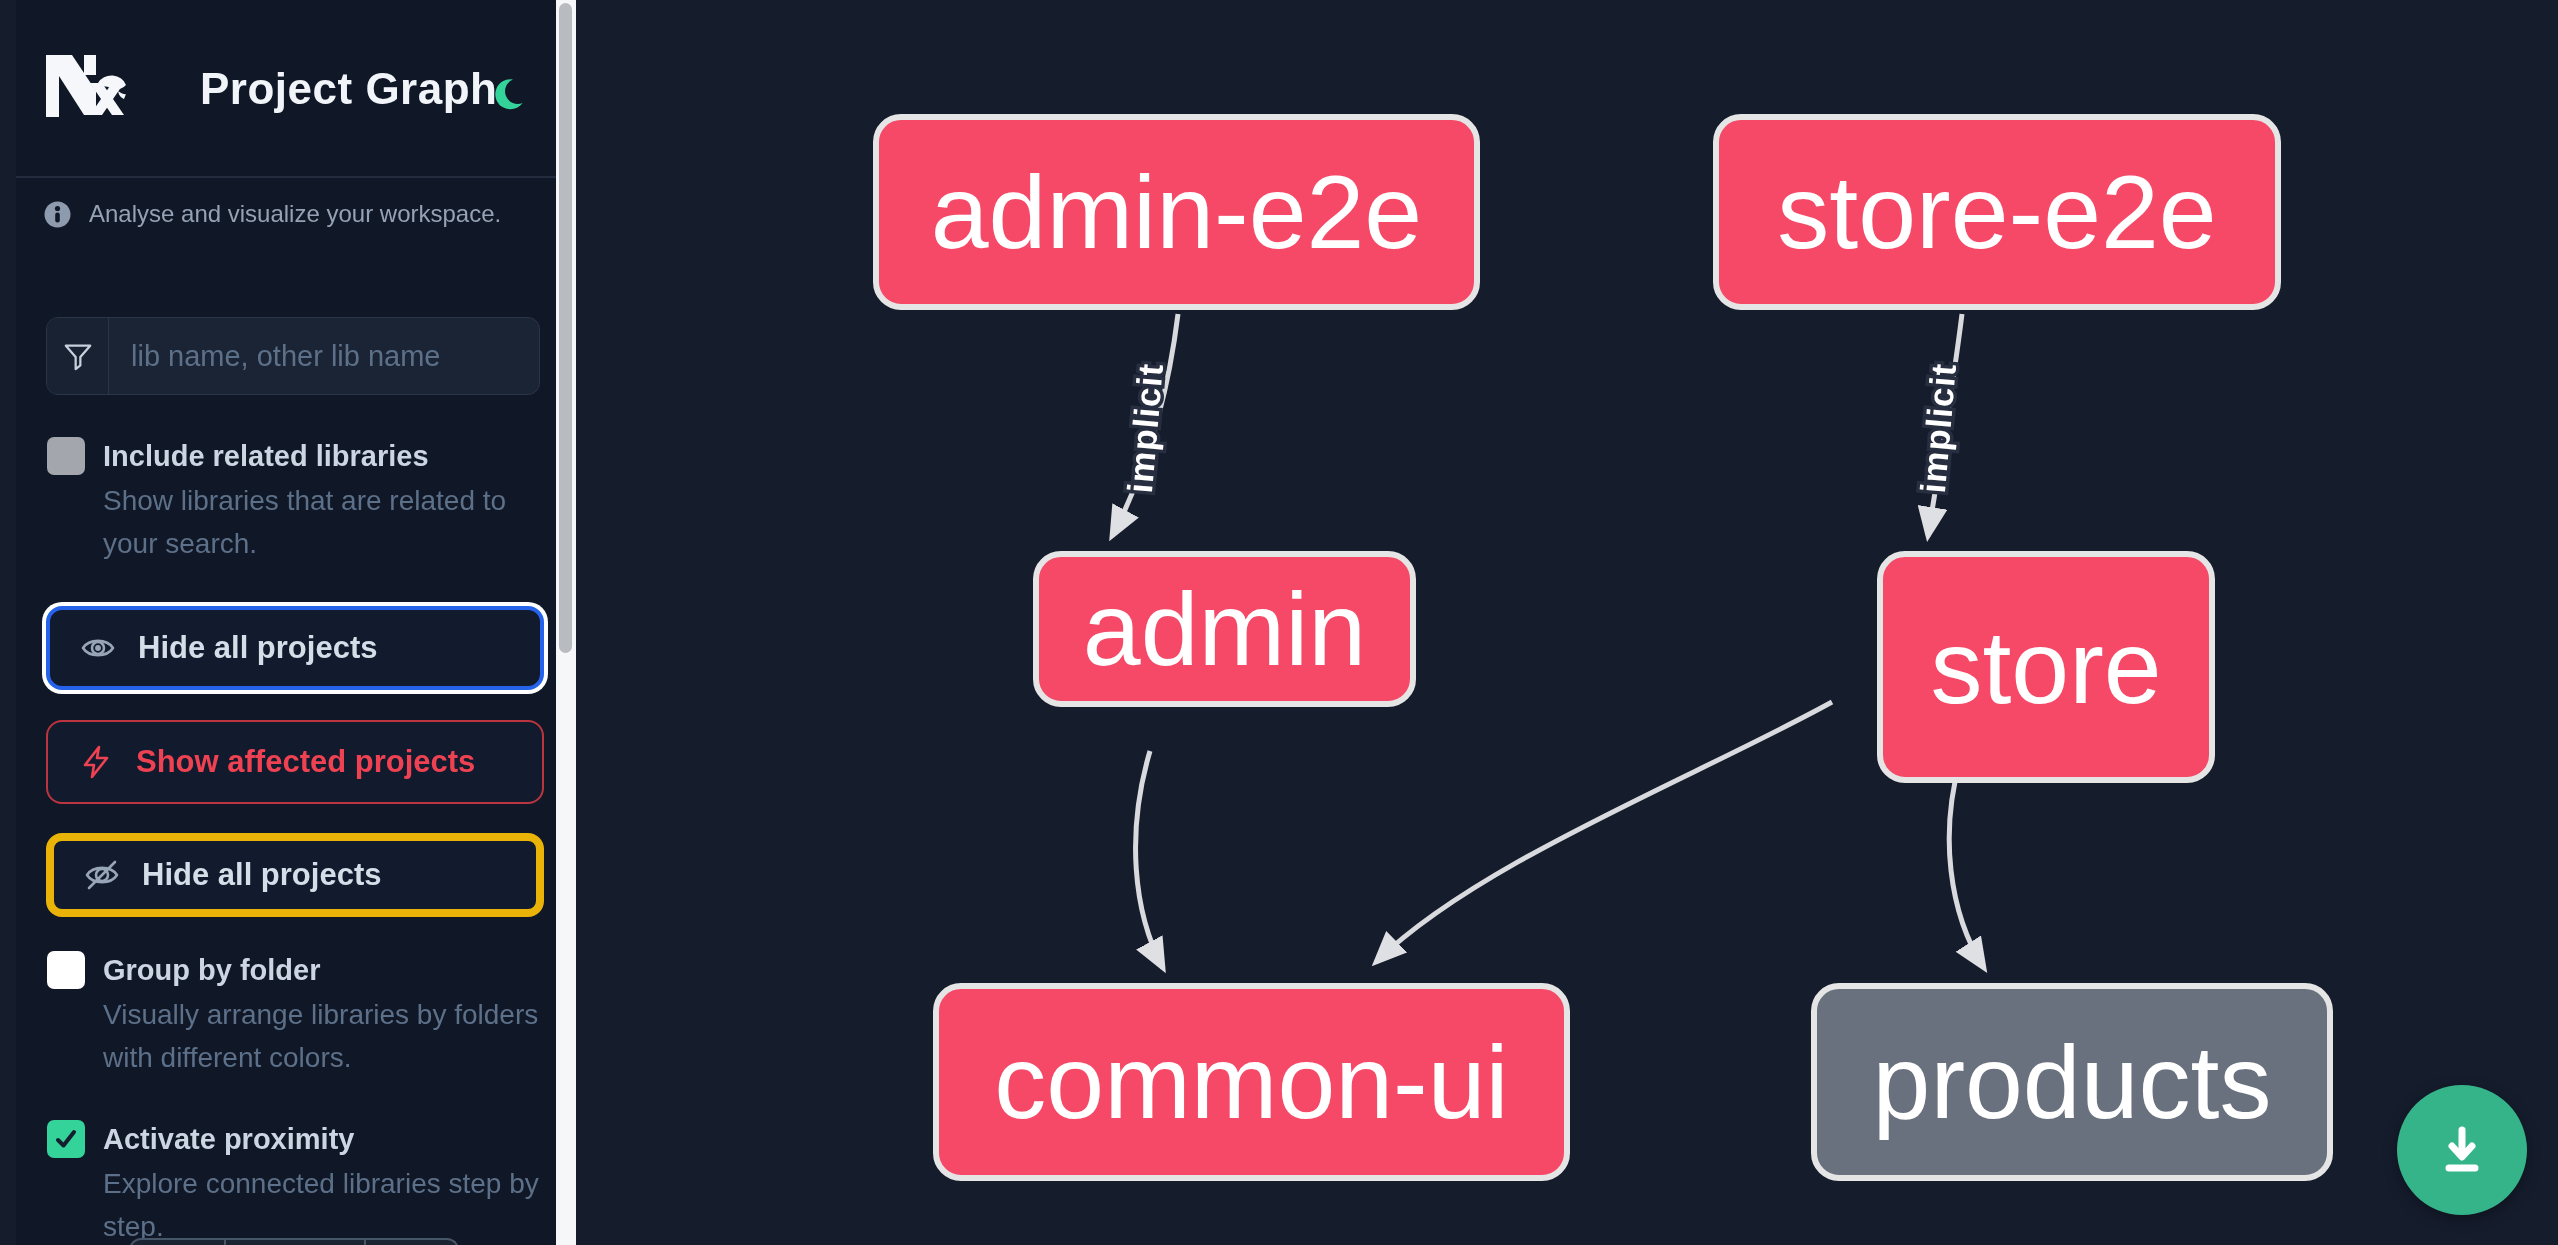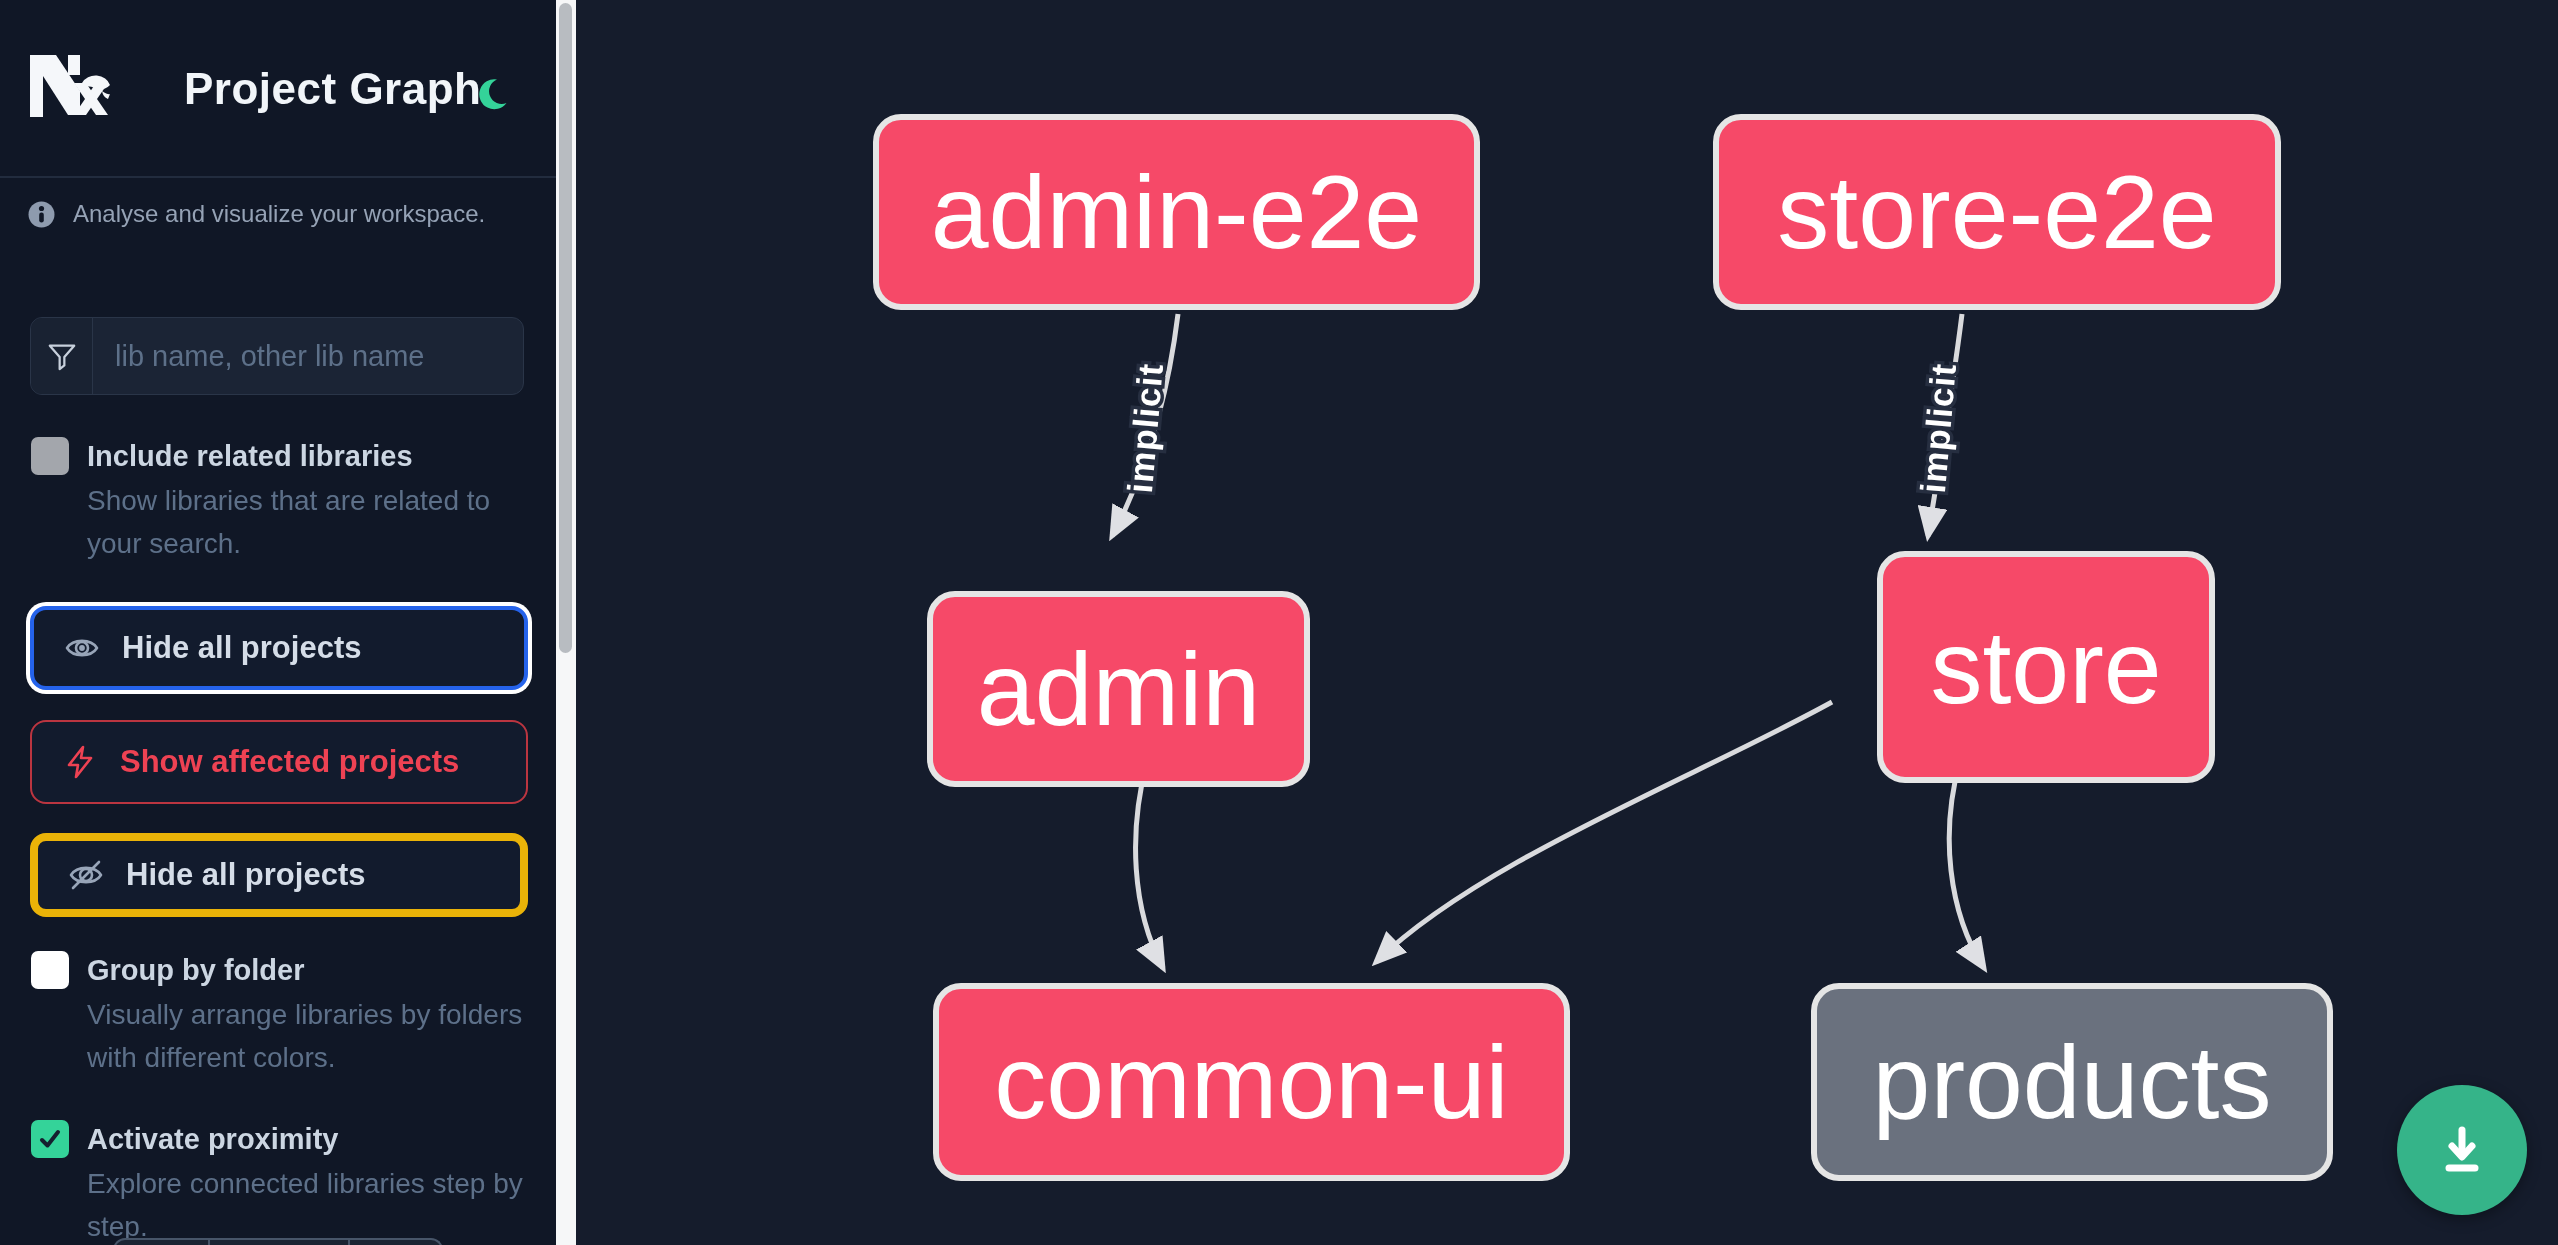--- a/index.html
+++ b/index.html
@@ -1,20 +1,20 @@
 <!DOCTYPE html>
 <html><head>
 <meta charset="utf-8">
 <style>
   * { margin:0; padding:0; box-sizing:border-box; }
   html,body { width:2558px; height:1245px; overflow:hidden; }
   body { font-family:"Liberation Sans", sans-serif; background:#151c2c; position:relative; }
 
   
-  .sidebar { position:absolute; left:0; top:0; width:556px; height:1245px; background:#101726; z-index:5;padding-left:11px; }
+  .sidebar { position:absolute; left:16px; top:0; width:556px; height:1245px; background:#101726; z-index:5;padding-left:11px; }
   .sb-header { position:absolute; left:0; top:0; width:556px; height:176px; }
   .logo-svg { position:absolute; left:28px; top:52px; width:90px; height:68px; }
   .app-title { position:absolute; left:184px; top:64px; font-size:44px; font-weight:700; color:#f1f5f9; letter-spacing:.5px; }
   .moon { position:absolute; left:476px; top:78px; width:32px; height:32px; cursor:pointer; }
   .sb-divider { position:absolute; left:0; top:176px; width:556px; height:2px; background:#222c3e; }
 
   .info-row { position:absolute; left:28px; top:200px; display:flex; align-items:center; gap:18px; }
   .info-icon { width:27px; height:27px; }
   .tagline { font-size:24px; color:#95a2b5; }
 
@@ -51,21 +51,21 @@
   
   .canvas { position:absolute; left:576px; top:0; width:1982px; height:1245px; background:#151c2c; }
   .edges-svg { position:absolute; left:0; top:0; width:2558px; height:1245px; z-index:1; pointer-events:none; }
   .edge-label { font-family:"Liberation Sans", sans-serif; font-size:35px; font-weight:700; fill:#ffffff; stroke:#262e40; stroke-width:7px; paint-order:stroke; letter-spacing:1px; }
 
   .node { position:absolute; z-index:2; border:6px solid #e5e5e5; border-radius:28px; display:flex; align-items:center; justify-content:center; color:#ffffff; font-size:104px; font-weight:400; cursor:pointer; }
   .node-pink { background:#f64968; }
   .node-gray { background:#6a717e; }
   .n-admin-e2e { left:873px; top:114px; width:607px; height:196px; }
   .n-store-e2e { left:1713px; top:114px; width:568px; height:196px; }
-  .n-admin     { left:927px; top:551px; width:383px; height:196px;margin-top:40px; }
+  .n-admin     { left:1033px; top:551px; width:383px; height:156px; }
   .n-store     { left:1877px; top:551px; width:338px; height:232px; }
   .n-common-ui { left:933px; top:983px; width:637px; height:198px; }
   .n-products  { left:1811px; top:983px; width:522px; height:198px; }
 
   .fab { position:absolute; left:2397px; top:1085px; width:130px; height:130px; border-radius:50%; background:#35b489; display:flex; align-items:center; justify-content:center; cursor:pointer; z-index:7; box-shadow:0 4px 14px rgba(0,0,0,.35); }
 </style>
 </head>
 <body>
 
 <div class="canvas"></div>

